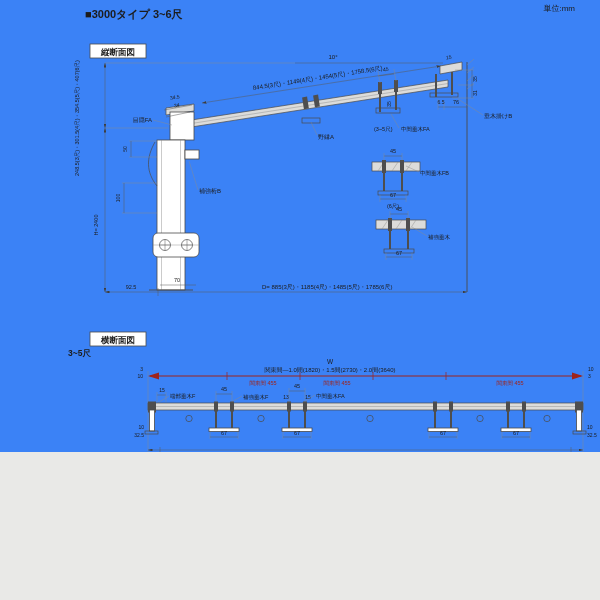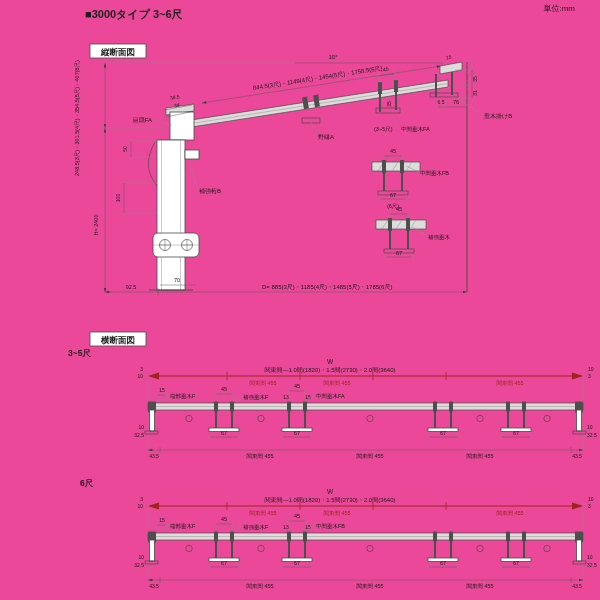--- a/index.html
+++ b/index.html
@@ -1,16 +1,16 @@
 <!DOCTYPE html>
 <html><head>
 <meta charset="utf-8">
 <style>
   html,body{margin:0;padding:0;background:#e9e9e7;}
-  #stage{position:relative;width:600px;height:600px;background:#ec4899;overflow:hidden;
+  #stage{position:relative;width:600px;height:452px;background:#3b82f6;overflow:hidden;
          font-family:"Liberation Sans",sans-serif;}
   svg{position:absolute;left:0;top:0;}
   .t{fill:#1c1c1c;font-family:"Liberation Sans",sans-serif;}
   .t5{font-size:5px}.t55{font-size:5.5px}.t6{font-size:6px}.t65{font-size:6.5px}
   .t85{font-size:8.5px;font-weight:bold}.t8{font-size:8px}.t11{font-size:11px;font-weight:bold}
   .red{fill:#9e241c}
   .mid{text-anchor:middle}.end{text-anchor:end}
   .s{stroke:#4a4a4a;stroke-width:0.9;fill:none}
   .s2{stroke:#4a4a4a;stroke-width:0.7;fill:none}
   .thin{stroke:#8a8a8a;stroke-width:0.45;fill:none}

